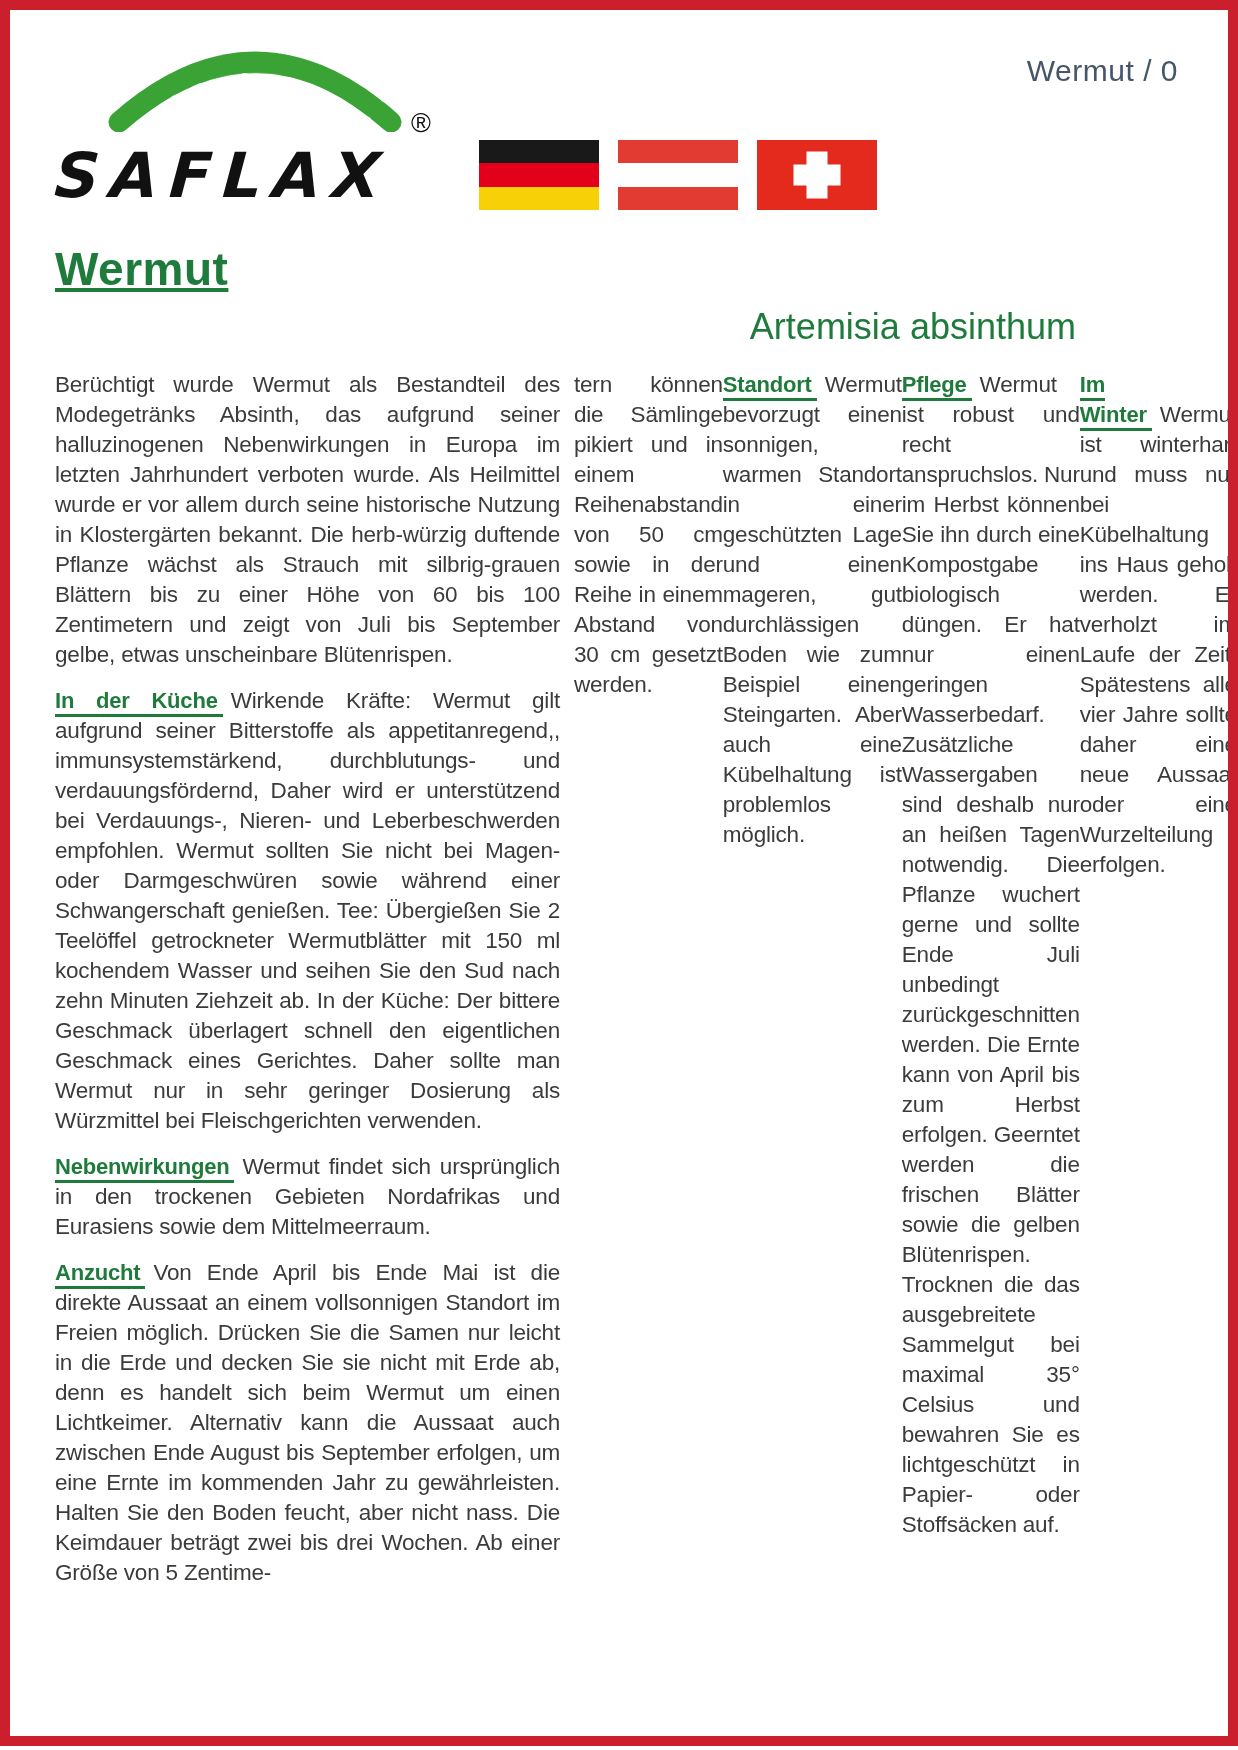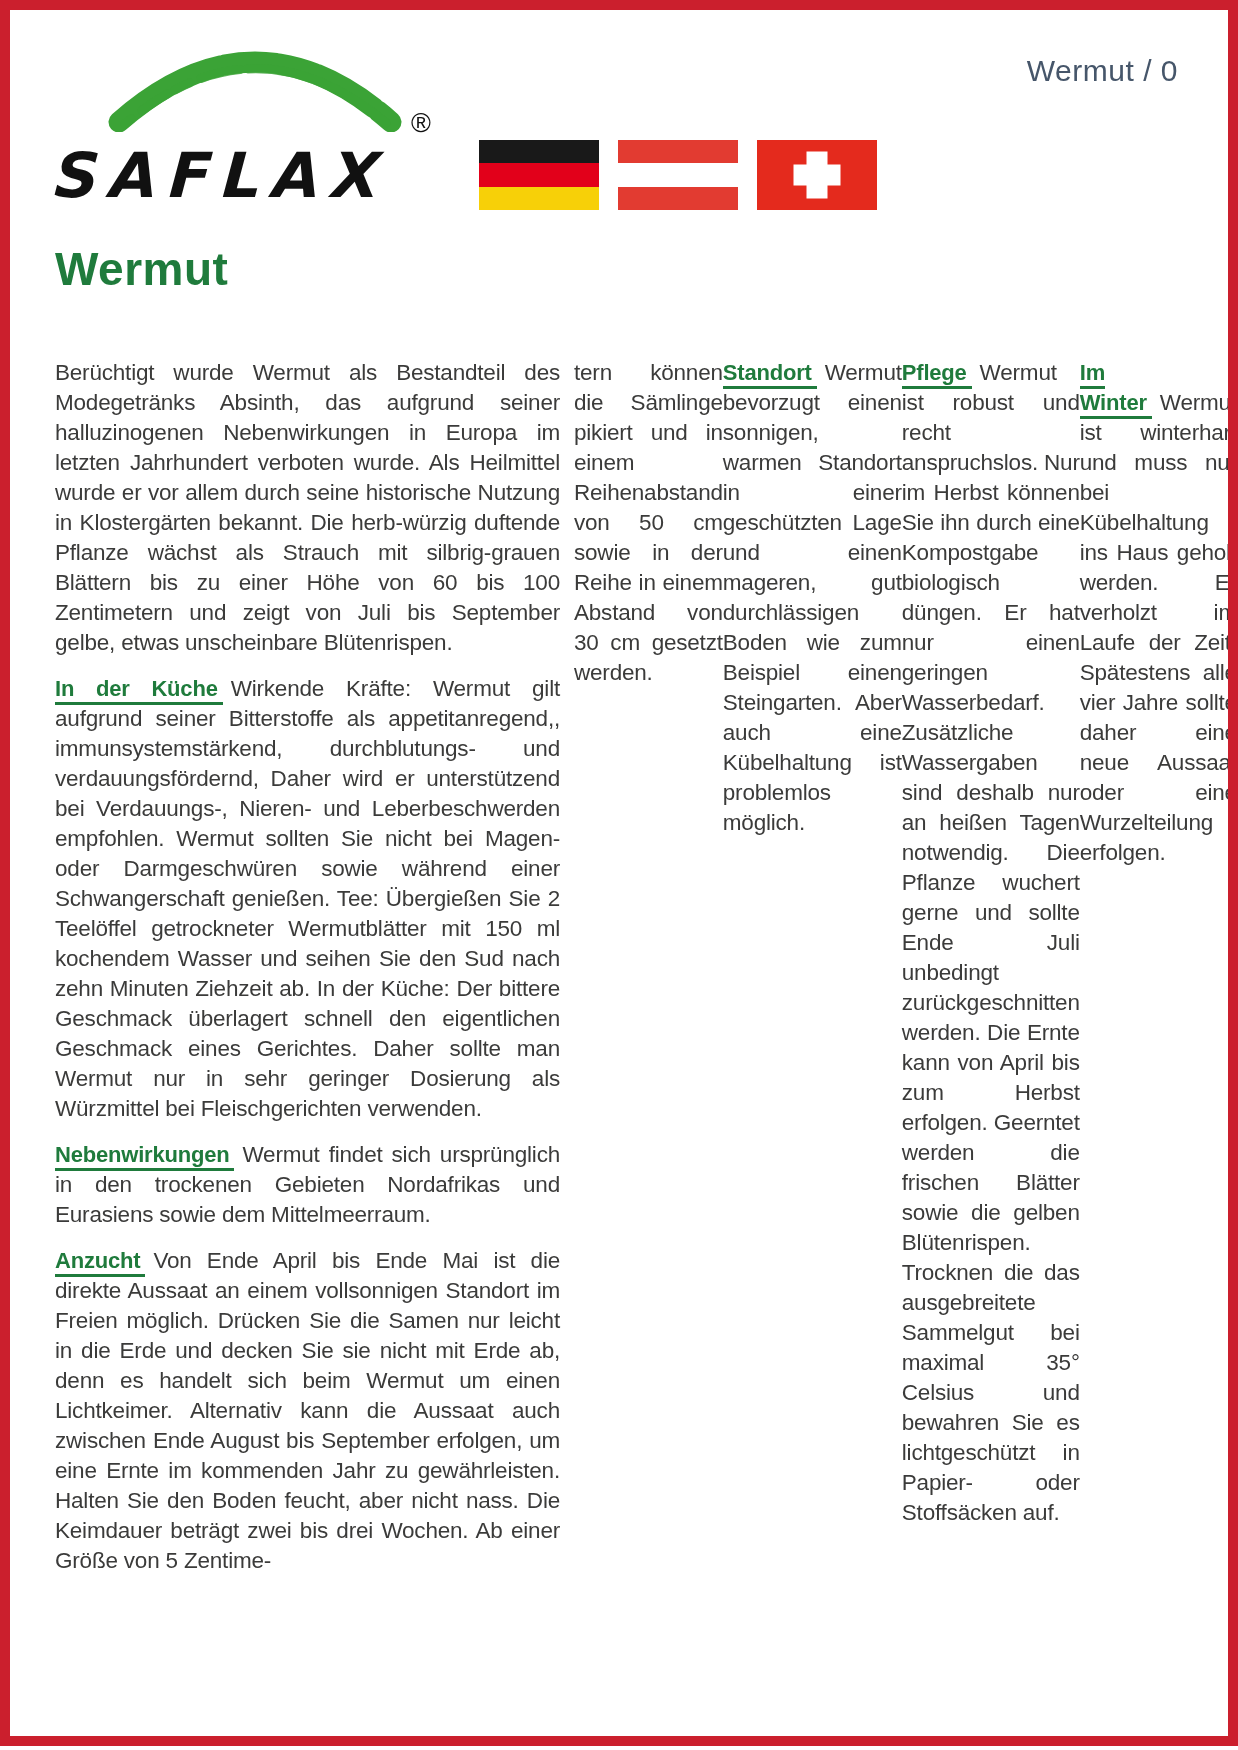--- a/index.html
+++ b/index.html
@@ -28,28 +28,28 @@
   .flag{width:120px;height:70px;display:flex;flex-direction:column;flex:0 0 auto;}
   .flag i{display:block;flex:1;}
   .flag-de .s1{background:#191919}.flag-de .s2{background:#e2001a}.flag-de .s3{background:#f7d008}
   .flag-at .s1{background:#e23b31}.flag-at .s2{background:#ffffff}.flag-at .s3{background:#e23b31}
   .flag-ch{position:relative;background:#e42a1d;}
   .flag-ch .cross-v{position:absolute;left:50%;top:50%;width:21px;height:47px;transform:translate(-50%,-50%);background:#fff;}
   .flag-ch .cross-h{position:absolute;left:50%;top:50%;width:47px;height:21px;transform:translate(-50%,-50%);background:#fff;}
   .page-ref{position:absolute;top:44px;right:50px;font-size:30px;color:var(--slate);letter-spacing:.5px;}
   
   .title-row{display:flex;justify-content:space-between;align-items:flex-end;height:106px;margin-top:26px;width:1021px;}
-  .main-title{margin:0;align-self:flex-start;font-size:46px;font-weight:700;color:var(--green);letter-spacing:.5px;}
+  .main-title{margin:0;align-self:flex-start;font-size:46px;font-weight:700;color:var(--green);letter-spacing:.5px;text-decoration:underline;}
   .subtitle{font-size:36px;color:var(--green);font-weight:400;}
   
   .columns{display:flex;gap:14px;margin-top:6px;min-height:1346px;align-items:stretch;}
   .col{font-size:22.5px;line-height:30px;letter-spacing:-0.2px;}
   .col-left{width:505px;}
   .col-right{width:494px;display:flex;flex-direction:row;}
-  .para{margin:4px 0 16px 0;text-align:justify;hyphens:auto;-webkit-hyphens:auto;}
+  .para{margin:16px 0 16px 0;text-align:justify;hyphens:auto;-webkit-hyphens:auto;}
   .sec{
     color:var(--green);font-weight:700;font-size:22px;
     border-bottom:3px solid var(--green);padding-bottom:1px;padding-right:5px;margin-right:8px;
   }
   
   .rc-bottom{margin-top:auto;}
   .divider{height:4px;background:var(--rule);width:100%;}
   .meta{margin-top:96px;font-size:19px;}
   .meta-row{display:flex;margin-bottom:15px;}
   .meta-label{width:308px;flex:0 0 auto;}
@@ -89,20 +89,21 @@
         </span>
       <span class="flag flag-ch">
           <i class="cross-v"></i>
           <i class="cross-h"></i>
         </span>
     </div>
   </div>
 
   <div class="title-row">
     <h1 class="main-title">Wermut</h1>
+    <div class="subtitle">Artemisia absinthum</div>
   </div>
 
   <div class="columns">
 
     <div class="col col-left">
       <p class="para">Berüchtigt wurde Wermut als Bestandteil des Modegetränks Absinth, das aufgrund seiner halluzinogenen Nebenwirkungen in Europa im letzten Jahrhundert verboten wurde. Als Heilmittel wurde er vor allem durch seine historische Nutzung in Klostergärten bekannt. Die herb-würzig duftende Pflanze wächst als Strauch mit silbrig-grauen Blättern bis zu einer Höhe von 60 bis 100 Zentimetern und zeigt von Juli bis September gelbe, etwas unscheinbare Blütenrispen.</p>
       <p class="para"><span class="sec">In der Küche</span><span>Wirkende Kräfte: Wermut gilt aufgrund seiner Bitterstoffe als appetitanregend,, immunsystemstärkend, durchblutungs- und verdauungsfördernd, Daher wird er unterstützend bei Verdauungs-, Nieren- und Leberbeschwerden empfohlen. Wermut sollten Sie nicht bei Magen- oder Darmgeschwüren sowie während einer Schwangerschaft genießen. Tee: Übergießen Sie 2 Teelöffel getrockneter Wermutblätter mit 150 ml kochendem Wasser und seihen Sie den Sud nach zehn Minuten Ziehzeit ab. In der Küche: Der bittere Geschmack überlagert schnell den eigentlichen Geschmack eines Gerichtes. Daher sollte man Wermut nur in sehr geringer Dosierung als Würzmittel bei Fleischgerichten verwenden.</span></p>
       <p class="para"><span class="sec">Nebenwirkungen</span><span>Wermut findet sich ursprünglich in den trockenen Gebieten Nordafrikas und Eurasiens sowie dem Mittelmeerraum.</span></p>
       <p class="para"><span class="sec">Anzucht</span><span>Von Ende April bis Ende Mai ist die direkte Aussaat an einem vollsonnigen Standort im Freien möglich. Drücken Sie die Samen nur leicht in die Erde und decken Sie sie nicht mit Erde ab, denn es handelt sich beim Wermut um einen Lichtkeimer. Alternativ kann die Aussaat auch zwischen Ende August bis September erfolgen, um eine Ernte im kommenden Jahr zu gewährleisten. Halten Sie den Boden feucht, aber nicht nass. Die Keimdauer beträgt zwei bis drei Wochen. Ab einer Größe von 5 Zentime-</span></p>
     </div>

